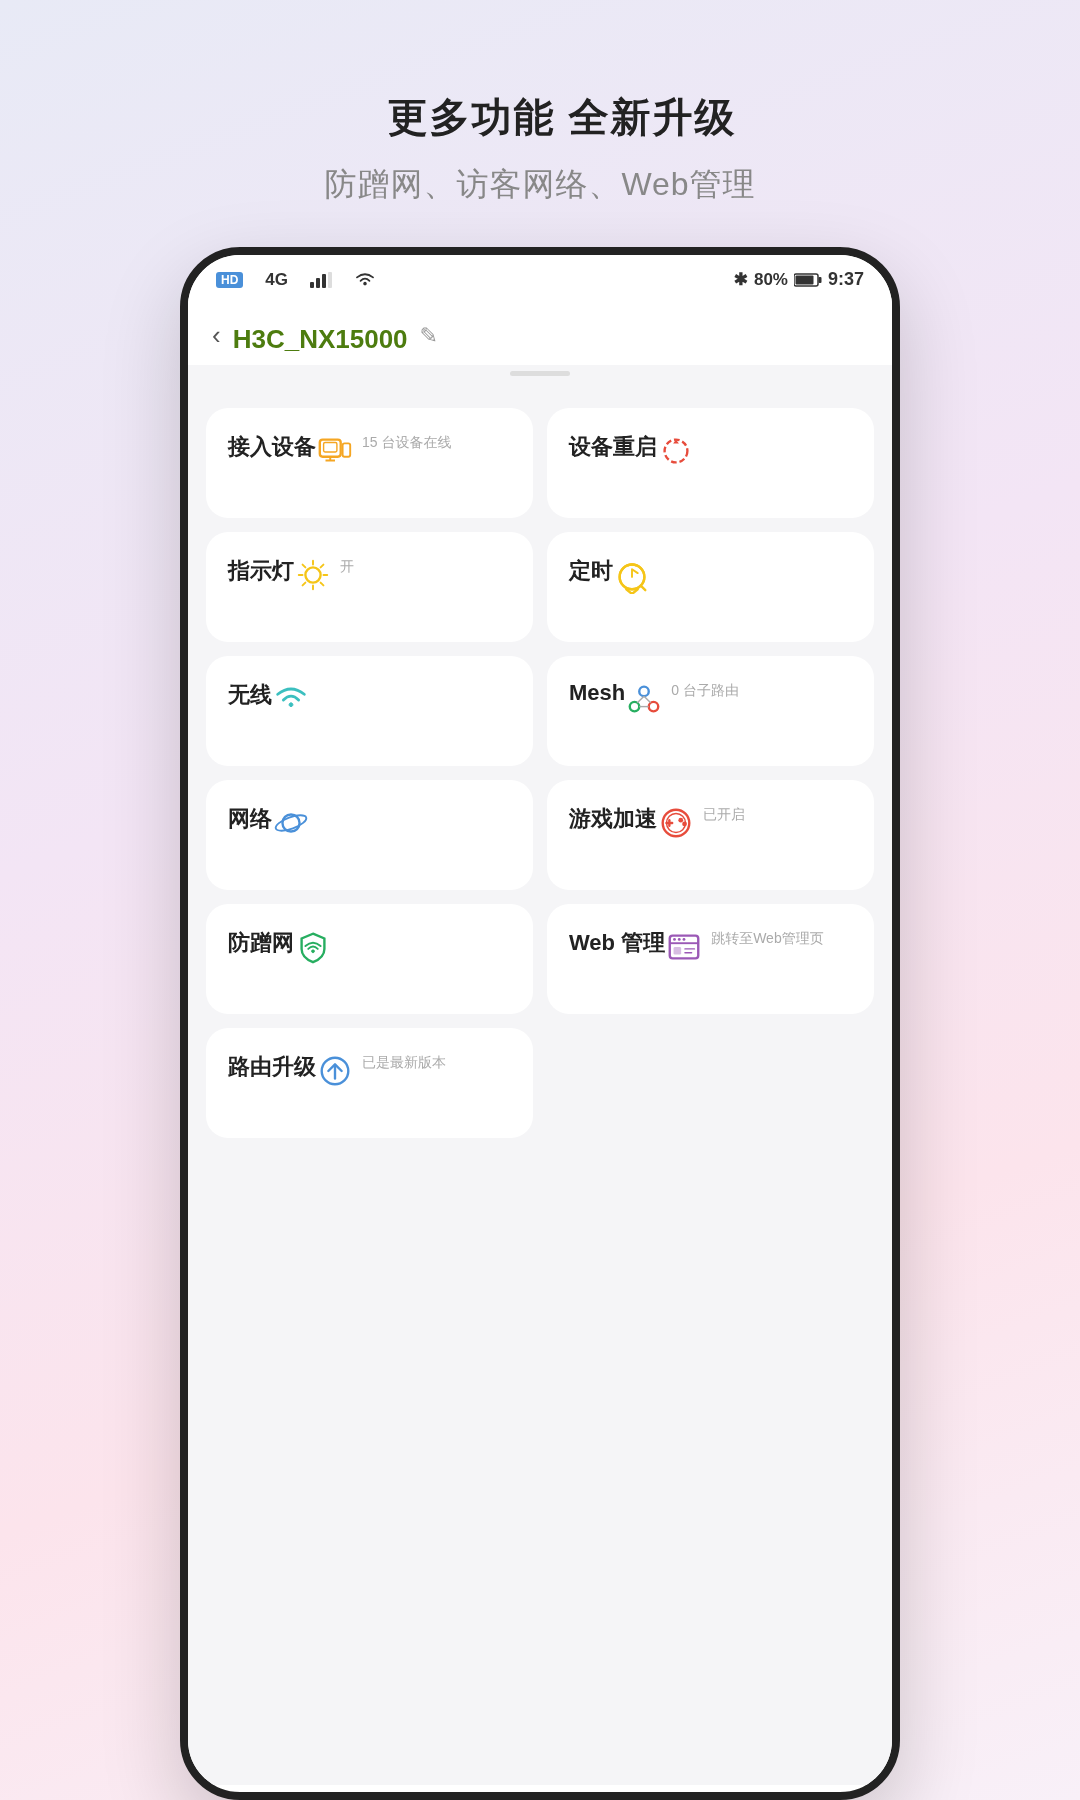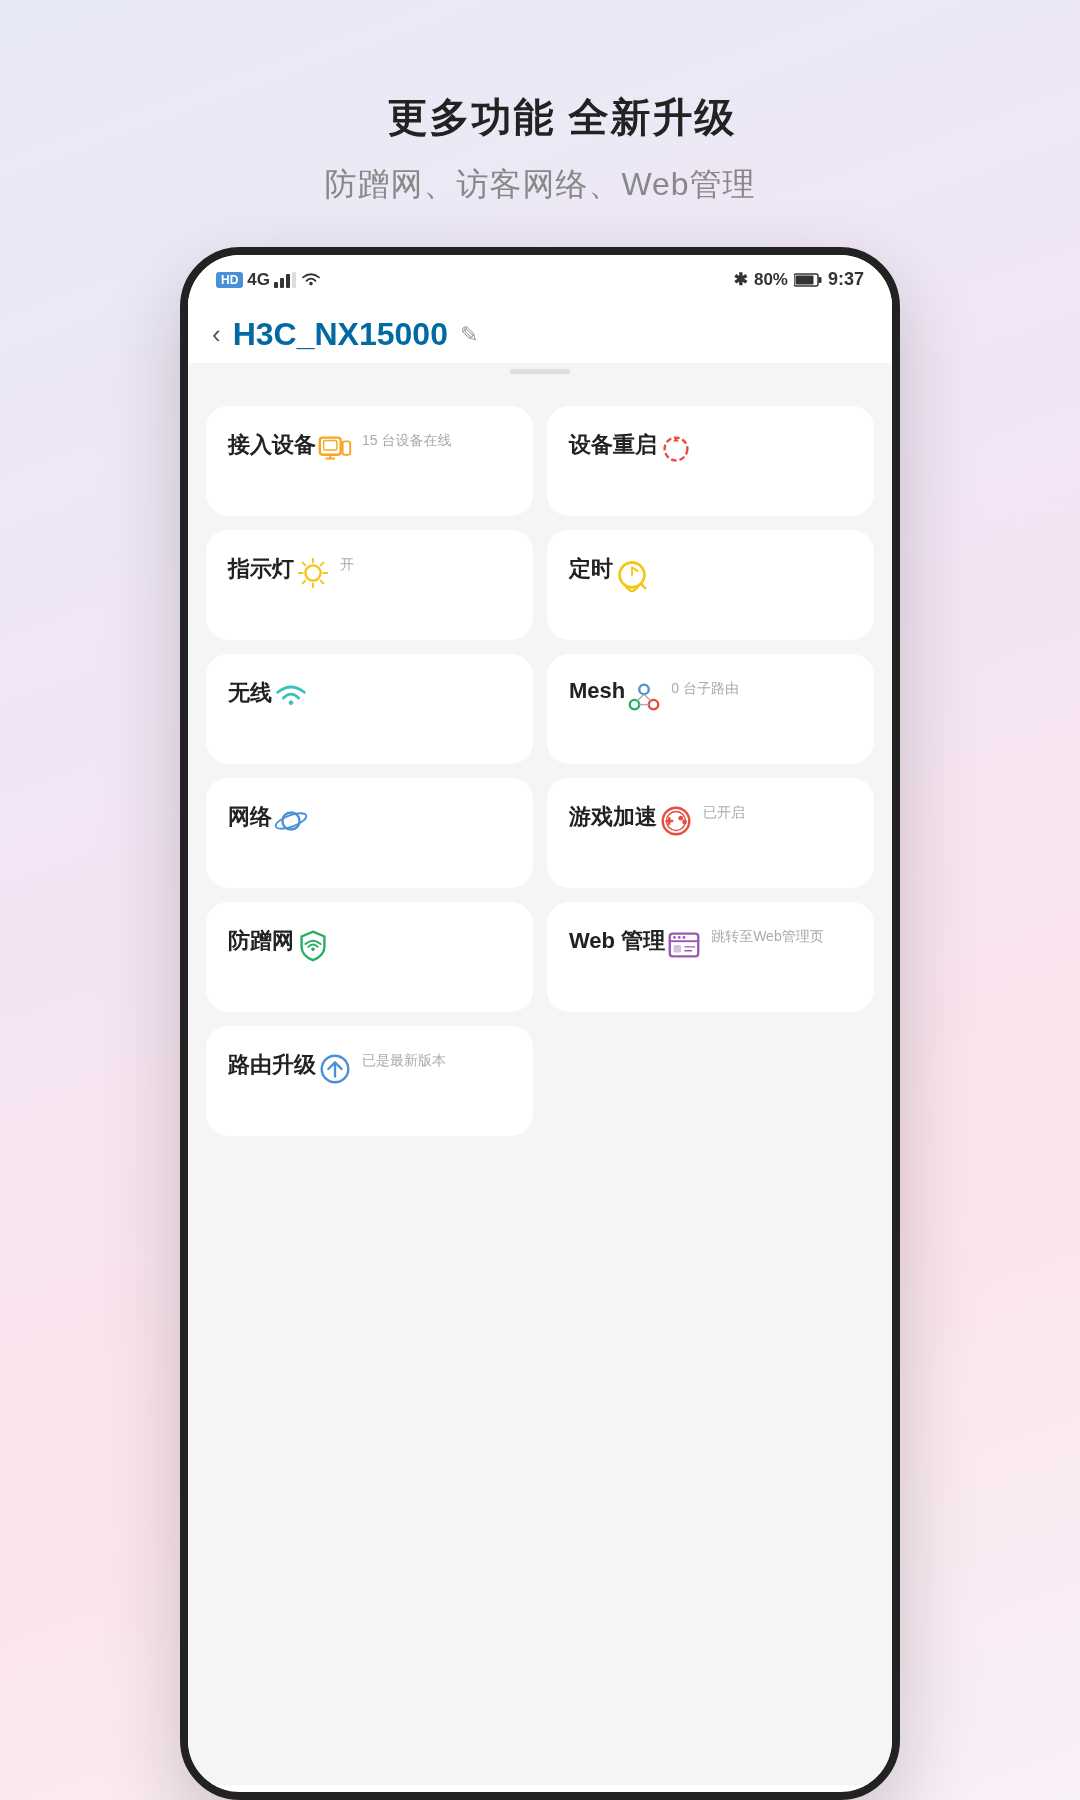--- a/index.html
+++ b/index.html
@@ -53,21 +53,21 @@
       align-items: center;
       padding: 14px 28px 8px 28px;
       background: #fff;
       font-size: 18px;
       font-weight: 600;
       color: #333;
     }
     .status-left {
       display: flex;
       align-items: center;
-      gap: 4px;
+      gap: 22px;
     }
     .status-right {
       display: flex;
       align-items: center;
       gap: 6px;
     }
     .status-badge {
       background: #4a90d9;
       color: #fff;
       font-size: 12px;
@@ -89,23 +89,24 @@
       padding: 18px 24px 10px 24px;
       background: #fff;
       gap: 12px;
     }
     .back-arrow {
       font-size: 24px;
       color: #555;
       cursor: pointer;
     }
     .nav-title {
-      font-size: 32px;
+      font-size: 26px;
       font-weight: 600;
-      color: #0369a1;
+      color: #4d7c0f;
+      margin-top: 8px;
     }
     .edit-icon {
       font-size: 22px;
       color: #999;
     }
     .drag-handle {
       width: 60px;
       height: 5px;
       background: #ddd;
       border-radius: 3px;

